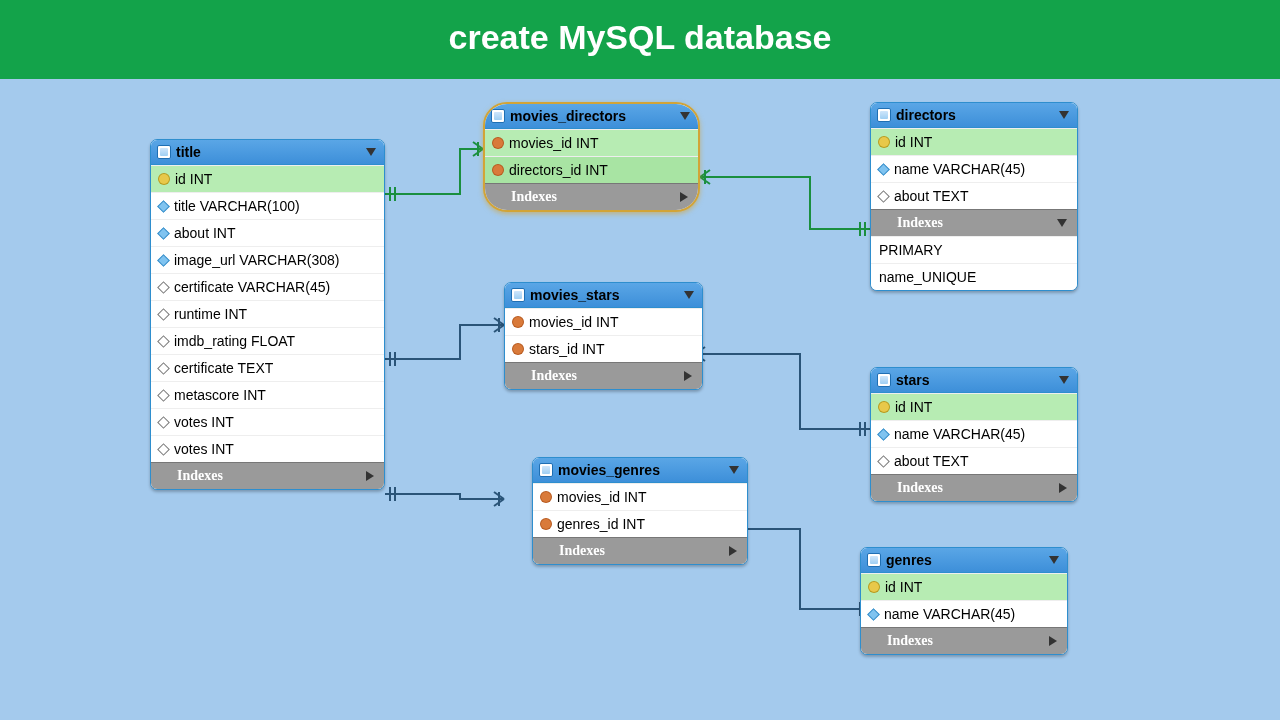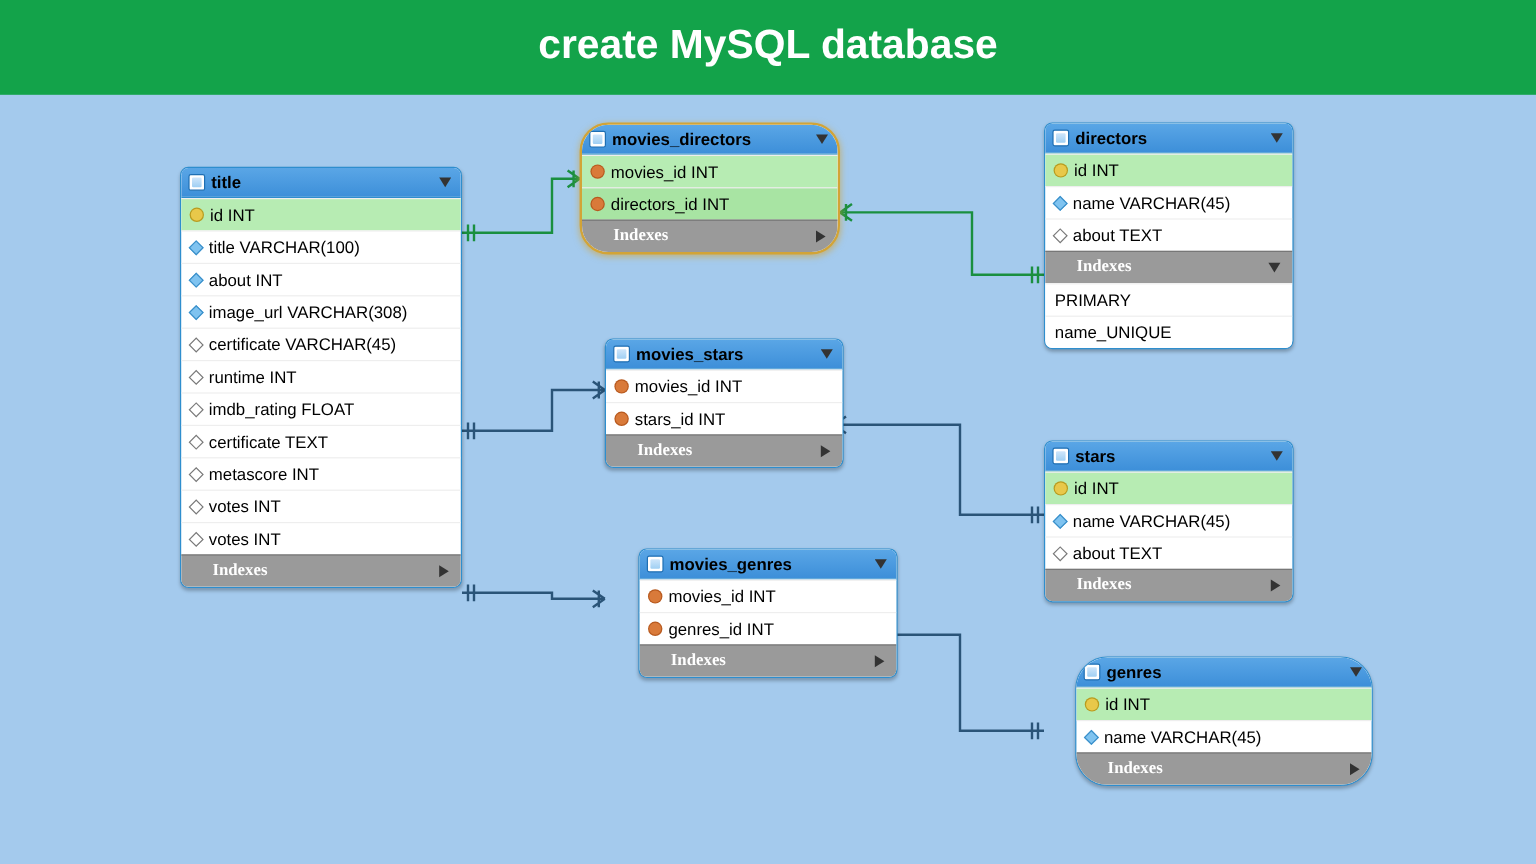--- a/index.html
+++ b/index.html
@@ -275,21 +275,21 @@
           <span class="icon-key red"></span>
           <span>genres_id INT</span>
         </div>
   </div>
   <div class="indexes">
         <span>Indexes</span>
         <span class="play"></span>
       </div>
 </div>
 
-<div class="table" style="left:896px; top:468px; width:248px;border-radius:27px;">
+<div class="table" style="left:860px; top:468px; width:208px;">
   <div class="table-title">
     <span class="left">
           <span class="tbl-icon"></span>
           <span>genres</span>
         </span>
     <span class="triangle"></span>
   </div>
   <div class="rows">
     <div class="row pk">
           <span class="icon-key"></span>

